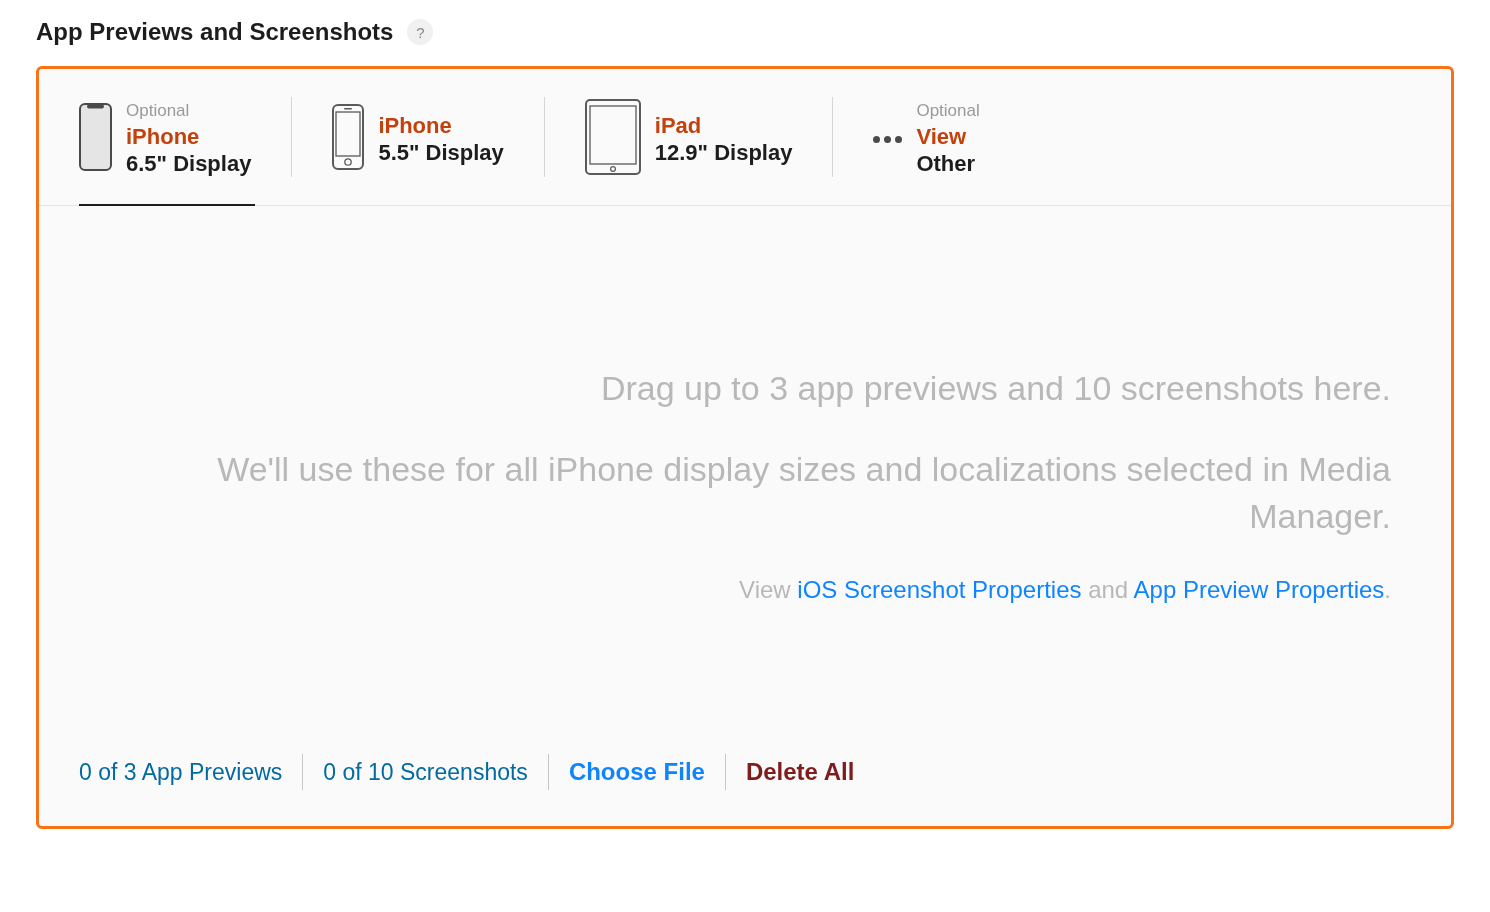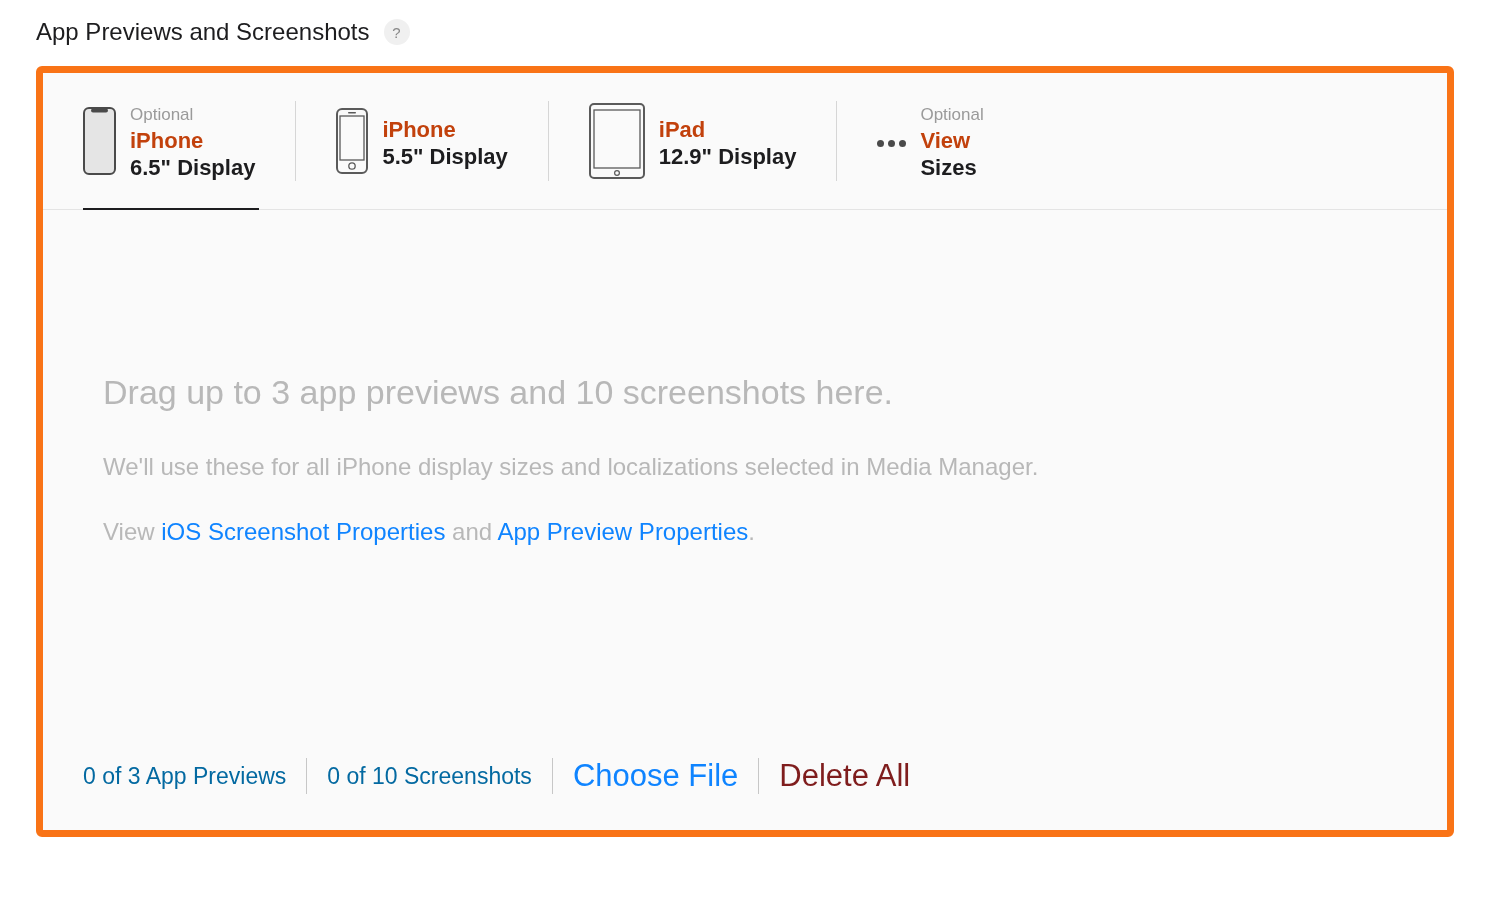--- a/index.html
+++ b/index.html
@@ -9,37 +9,37 @@
       padding: 18px 36px;
       width: 1490px;
     }
     .section-header {
       display: flex;
       align-items: center;
       margin-bottom: 20px;
     }
     .section-title {
       font-size: 24px;
-      font-weight: 400;
+      font-weight: 700;
       color: #1d1d1f;
     }
     .help-icon {
       width: 26px; height: 26px;
       border-radius: 50%;
       background: #f0f0f0;
       display: flex;
       align-items: center;
       justify-content: center;
       font-size: 15px;
       color: #888;
       margin-left: 14px;
     }
 
     .card {
-      border: 7px solid #f97316;
+      border: 3px solid #f97316;
       border-radius: 6px;
       background: #fafafa;
     }
 
     .tabs {
       display: flex;
       align-items: stretch;
       padding: 20px 40px 0 40px;
       border-bottom: 1px solid #e4e4e4;
     }
@@ -94,30 +94,30 @@
       margin-right: 14px;
     }
     .more-dots span {
       width: 7px; height: 7px;
       border-radius: 50%;
       background: #4a4a4a;
     }
 
     .dropzone {
       padding: 160px 60px 60px 60px;
-      text-align: left;
+      text-align: right;
     }
     .dz-line1 {
       font-size: 34px;
       color: #b8b8b8;
       line-height: 1.35;
       margin-bottom: 34px;
     }
     .dz-line2 {
-      font-size: 24px;
+      font-size: 34px;
       color: #b8b8b8;
       line-height: 1.4;
       margin-bottom: 32px;
     }
     .dz-line3 {
       font-size: 24px;
       color: #b8b8b8;
       line-height: 1.4;
     }
     .dz-line3 .link {
@@ -128,23 +128,24 @@
     .footer {
       display: flex;
       align-items: center;
       padding: 28px 40px 36px 40px;
     }
     .footer .text {
       font-size: 23px;
       color: #0369a1;
     }
     .footer .link {
-      font-size: 31px;
+      font-size: 24px;
       color: #0f84ff;
       cursor: pointer;
+      font-weight: bold;
     }
     .footer .link.disabled {
       color: #7f1d1d;
       cursor: default;
     }
     .footer .sep {
       width: 1px;
       height: 36px;
       background: #c7c7c7;
       margin: 0 20px;
@@ -219,21 +220,21 @@
 
     <div class="tab">
       <div class="more-dots">
         <span></span>
           <span></span>
           <span></span>
       </div>
       <div class="tab-text">
         <div class="optional">Optional</div>
         <div class="line1">View</div>
-        <div class="line2">Sizes</div>
+        <div class="line2">Other</div>
       </div>
     </div>
 
   </div>
 
   <div class="dropzone-wrap">
 
     <div class="dropzone">
       <div class="dz-line1">Drag up to 3 app previews and 10 screenshots here.</div>
       <div class="dz-line2">We'll use these for all iPhone display sizes and localizations selected in Media Manager.</div>

